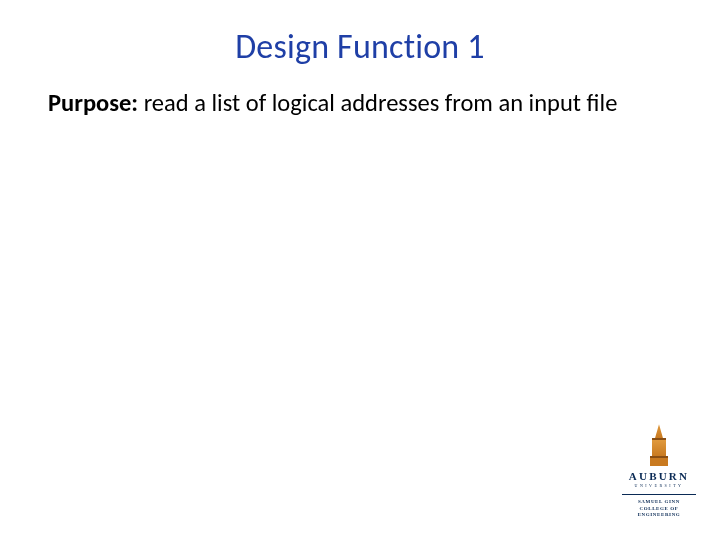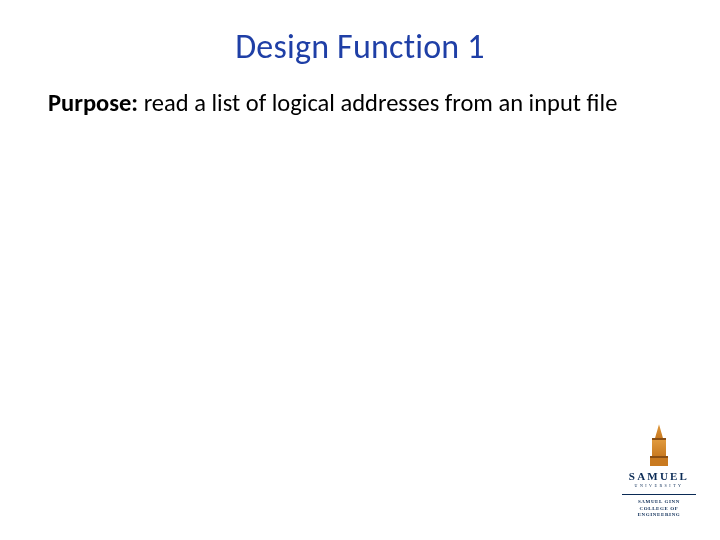--- a/index.html
+++ b/index.html
@@ -97,21 +97,21 @@
   <p class="body-text">
     <span class="label">Purpose:</span><span> read a list of logical addresses from an input file</span>
   </p>
 
   <div class="logo">
     <div class="tower">
       <div class="spire"></div>
       <div class="mid"></div>
       <div class="base"></div>
     </div>
-    <div class="uni">SAMUEL</div>
+    <div class="uni">AUBURN</div>
     <div class="sub1">UNIVERSITY</div>
     <div class="rule"></div>
     <div class="sub2">
       <span>SAMUEL GINN</span><br>
       <span>COLLEGE OF ENGINEERING</span>
     </div>
   </div>
 
 </div>
 

